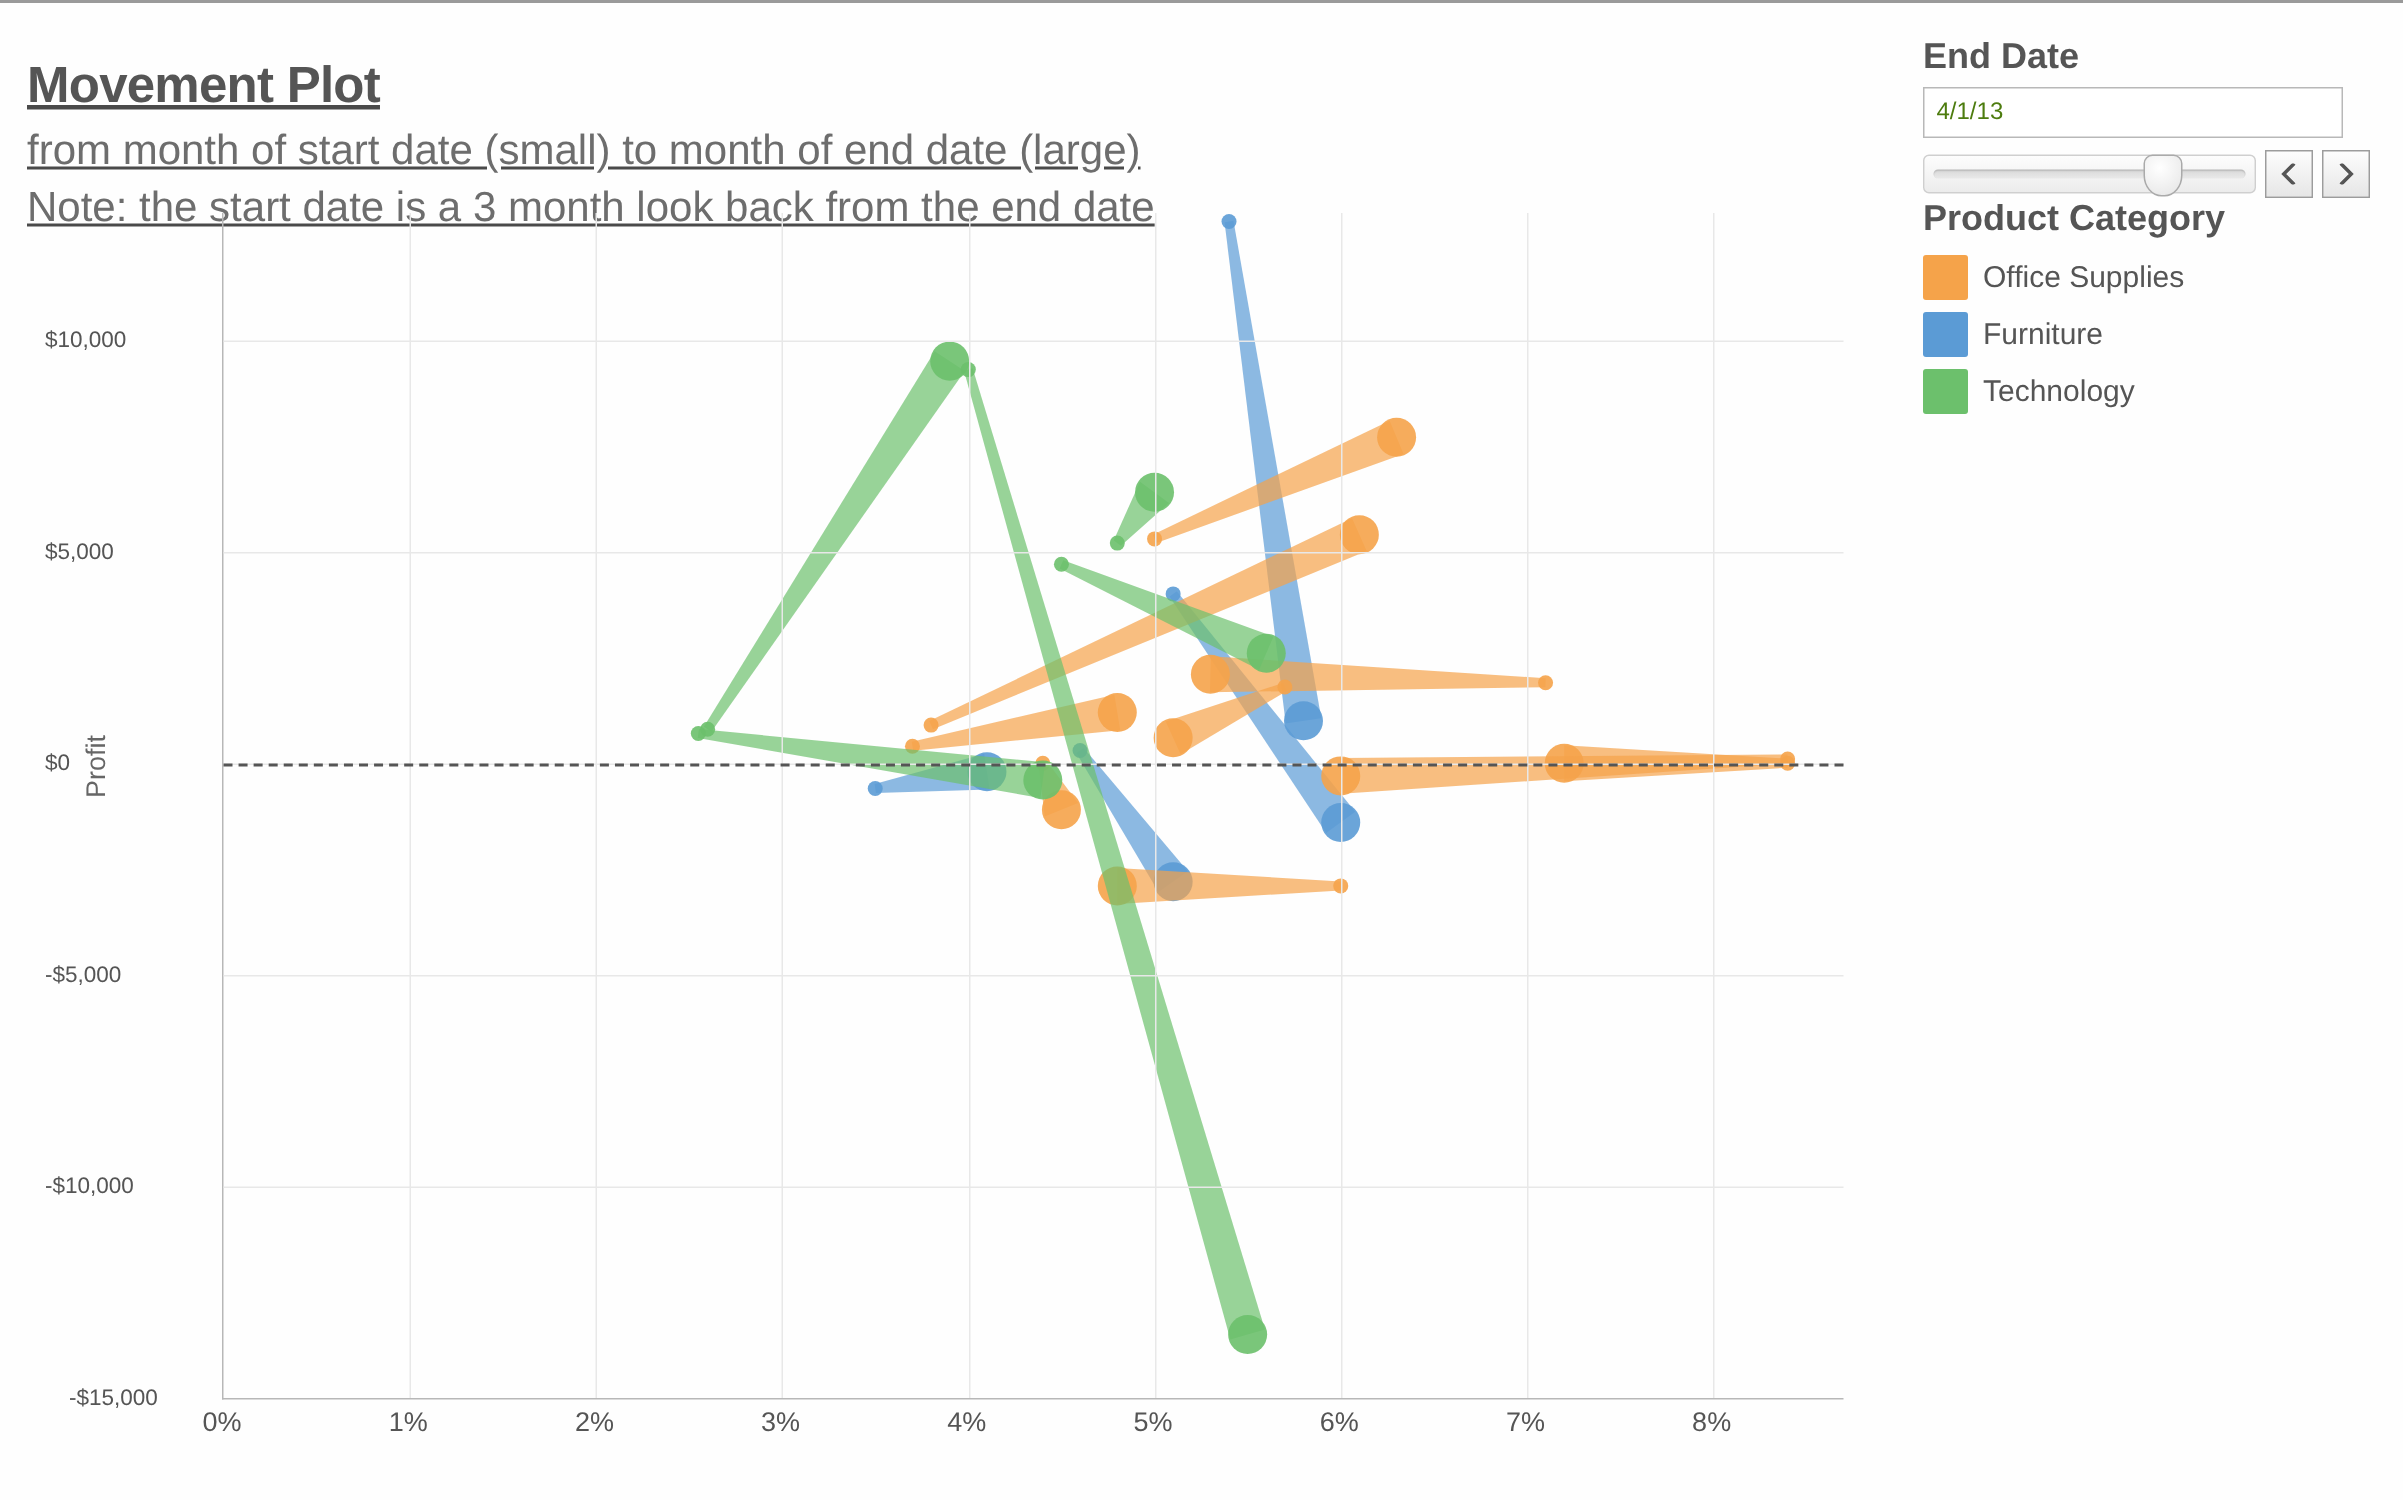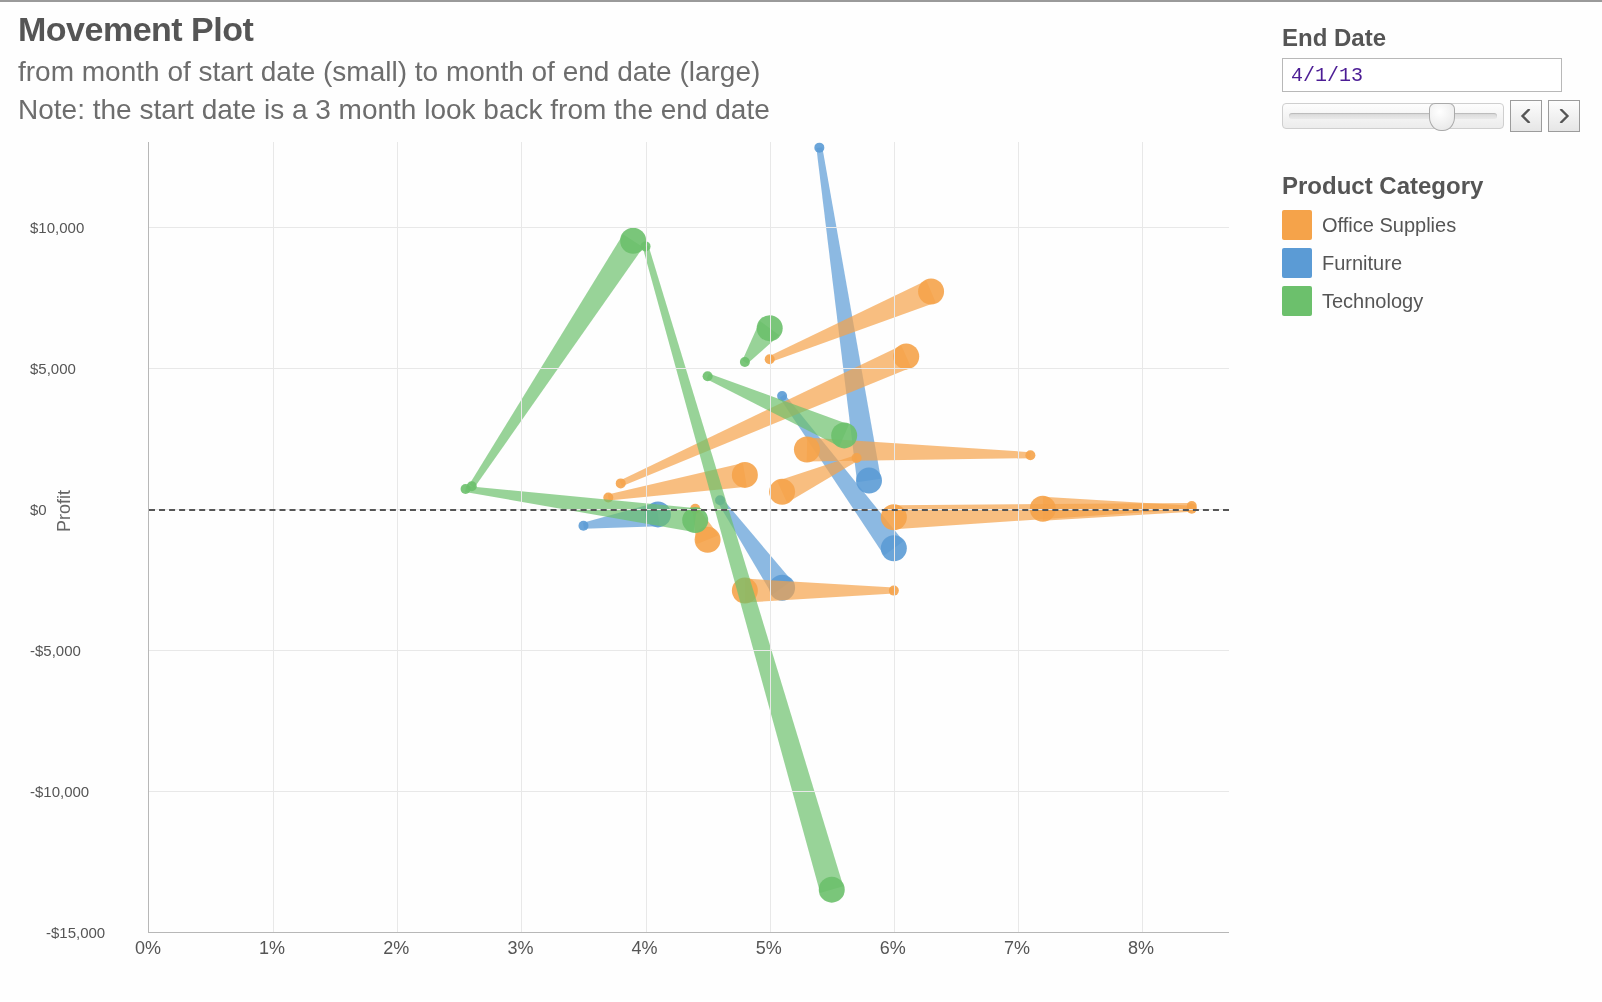--- a/index.html
+++ b/index.html
@@ -16,21 +16,22 @@
     border-top: 2px solid #9a9a9a;
     width: 1602px;
     height: 1000px;
     position: relative;
     box-sizing: border-box;
     background: #fefefe;
   }
   .header {
     position: absolute;
     left: 18px;
-    top: 8px;
+    top: 36px;
+    text-decoration: underline;
   }
   .title {
     font-size: 34px;
     font-weight: 700;
     color: #555555;
     letter-spacing: -0.5px;
   }
   .subtitle {
     font-size: 28px;
     color: #6d6d6d;
@@ -47,25 +48,24 @@
   .panel-label {
     font-size: 24px;
     font-weight: 700;
     color: #555555;
     margin-bottom: 6px;
   }
   .date-input {
     width: 280px;
     height: 34px;
     border: 1px solid #b8b8b8;
-    font-size: 20px;
+    font-size: 16px;
     padding: 2px 8px;
-    color: #4c1d95;
+    color: #4d7c0f;
     box-sizing: border-box;
-    font-family: Liberation Mono, monospace;
   }
   .slider-row {
     display: flex;
     align-items: center;
     margin-top: 8px;
     gap: 6px;
   }
   .slider-wrap {
     position: relative;
     width: 220px;
@@ -101,21 +101,20 @@
     border: 1px solid #9c9c9c;
     background: linear-gradient(#fdfdfd, #e6e6e6);
     display: flex;
     align-items: center;
     justify-content: center;
     cursor: pointer;
   }
   .stepper-btn svg { width: 12px; height: 14px; }
 
   .legend {
-    margin-top: 40px;
   }
   .legend .panel-label { margin-bottom: 10px; }
   .legend-item {
     display: flex;
     align-items: center;
     gap: 10px;
     font-size: 20px;
     color: #555555;
     margin-bottom: 8px;
     cursor: pointer;

